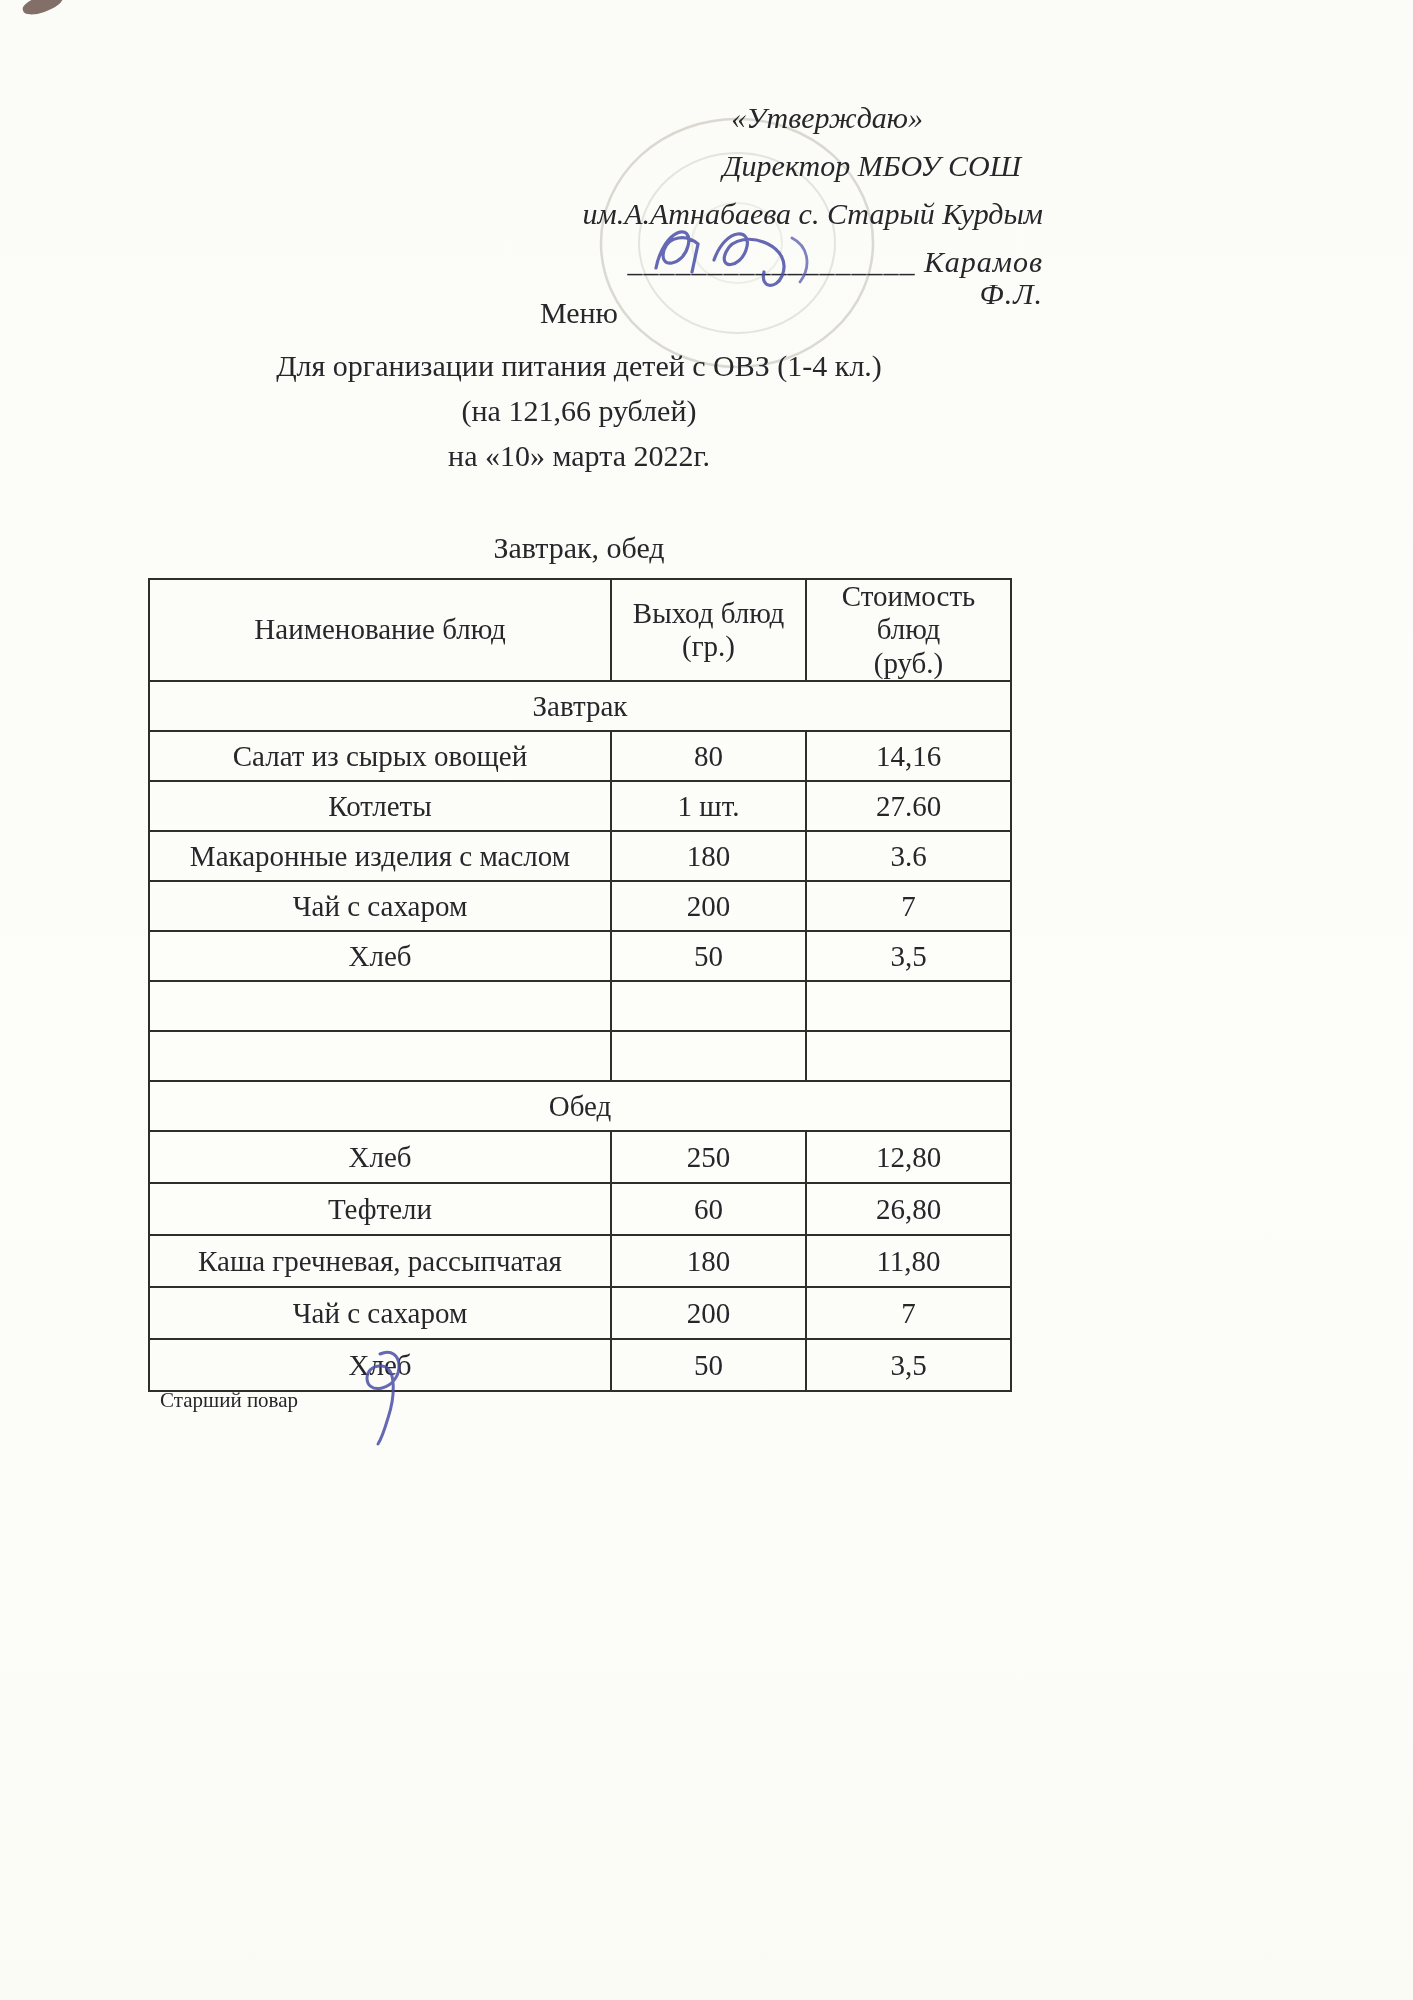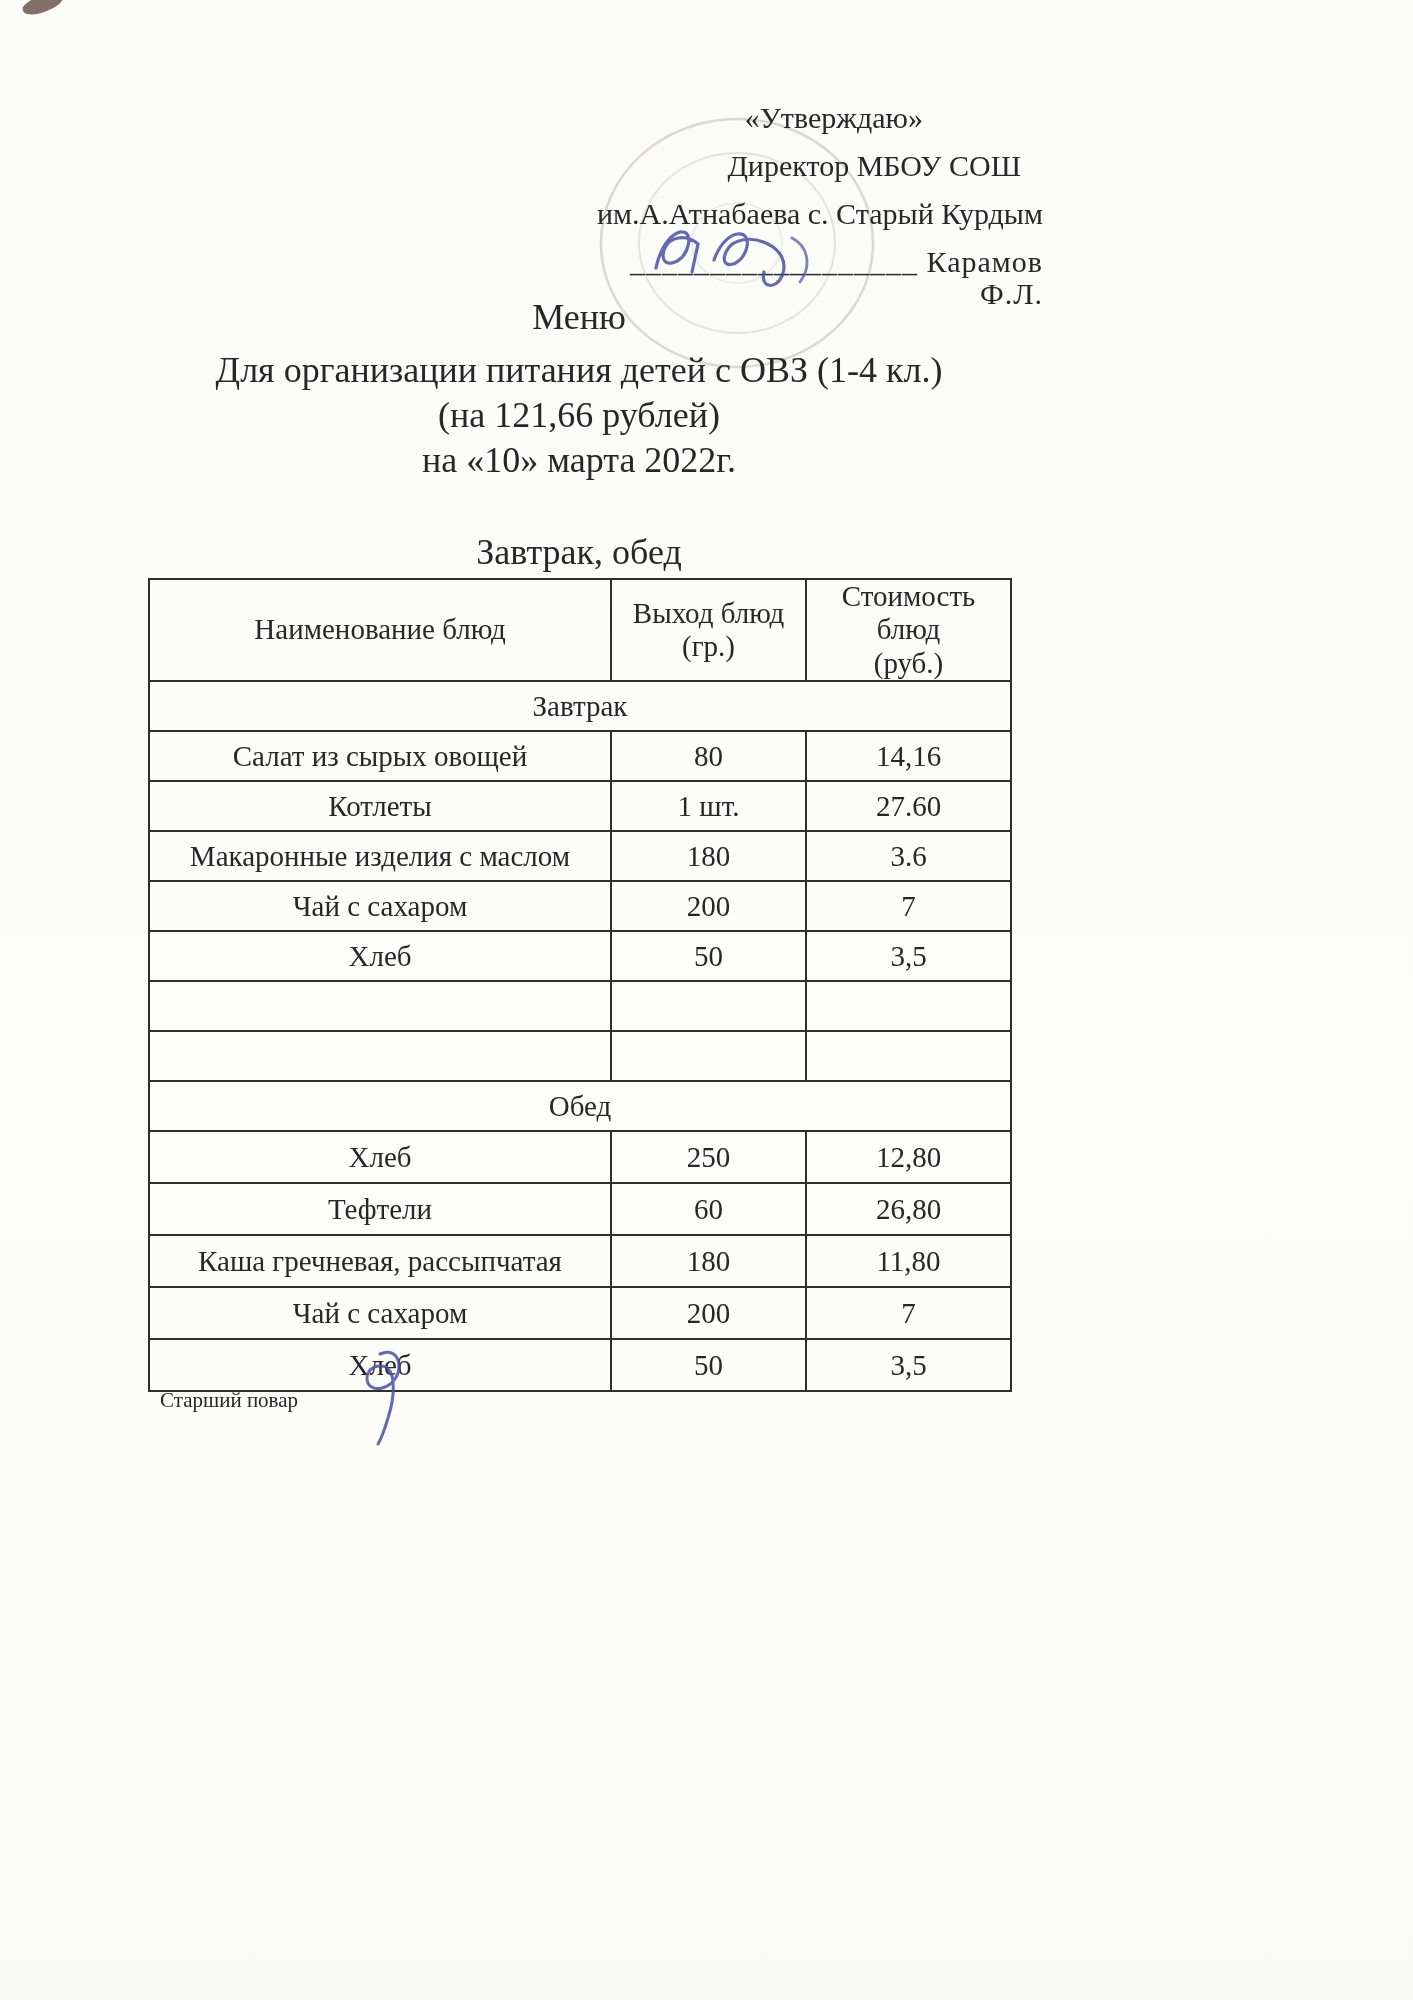--- a/index.html
+++ b/index.html
@@ -32,39 +32,40 @@
   }
 
   .approval {
     position: absolute;
     top: 102px;
     right: 370px;
     width: 480px;
     text-align: right;
     font-size: 30px;
     z-index: 2;
+    font-style: italic;
   }
   .approval .line { margin-bottom: 16px; line-height: 32px; }
   .approval .line-1 { padding-right: 120px; }
   .approval .line-2 { padding-right: 22px; }
   .approval .sig-line { letter-spacing: 1px; }
 
   .sig-top {
     position: absolute;
     left: 642px; top: 210px;
     z-index: 3;
     pointer-events: none;
   }
 
   .center-col {
     position: absolute;
     left: 148px;
     width: 862px;
     text-align: center;
-    font-size: 36px;
+    font-size: 30px;
     z-index: 1;
   }
   .t-title    { top: 296px; }
   .t-sub1     { top: 349px; }
   .t-sub2     { top: 394px; }
   .t-sub3     { top: 439px; }
   .t-meals    { top: 531px; }
 
   table.menu {
     position: absolute;

